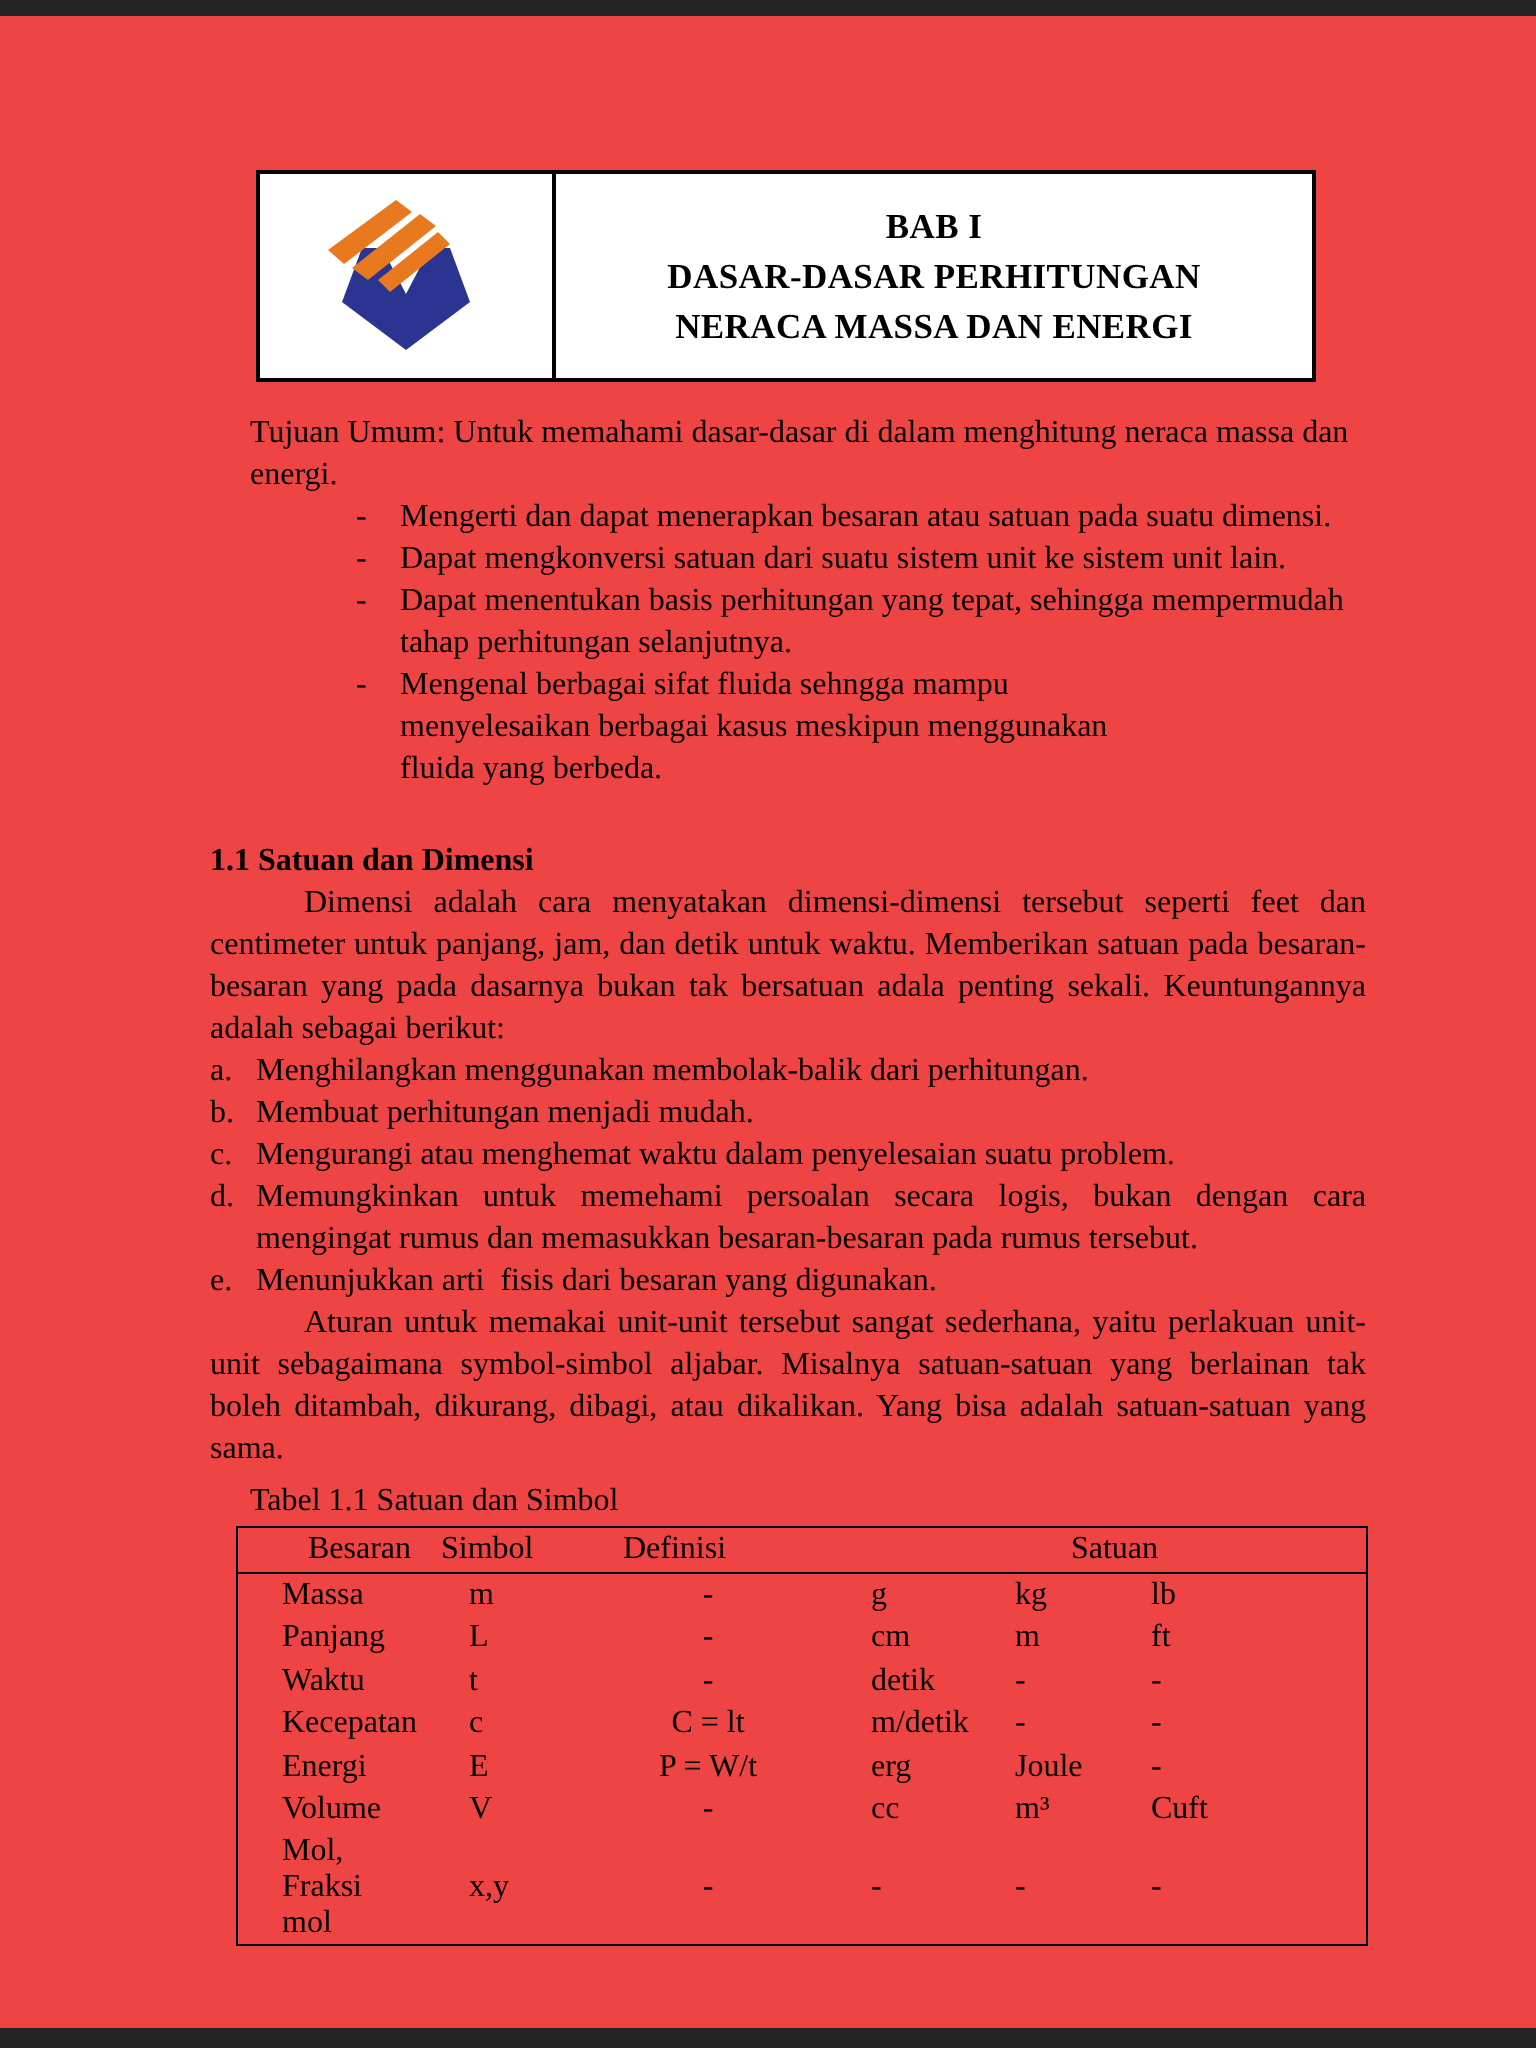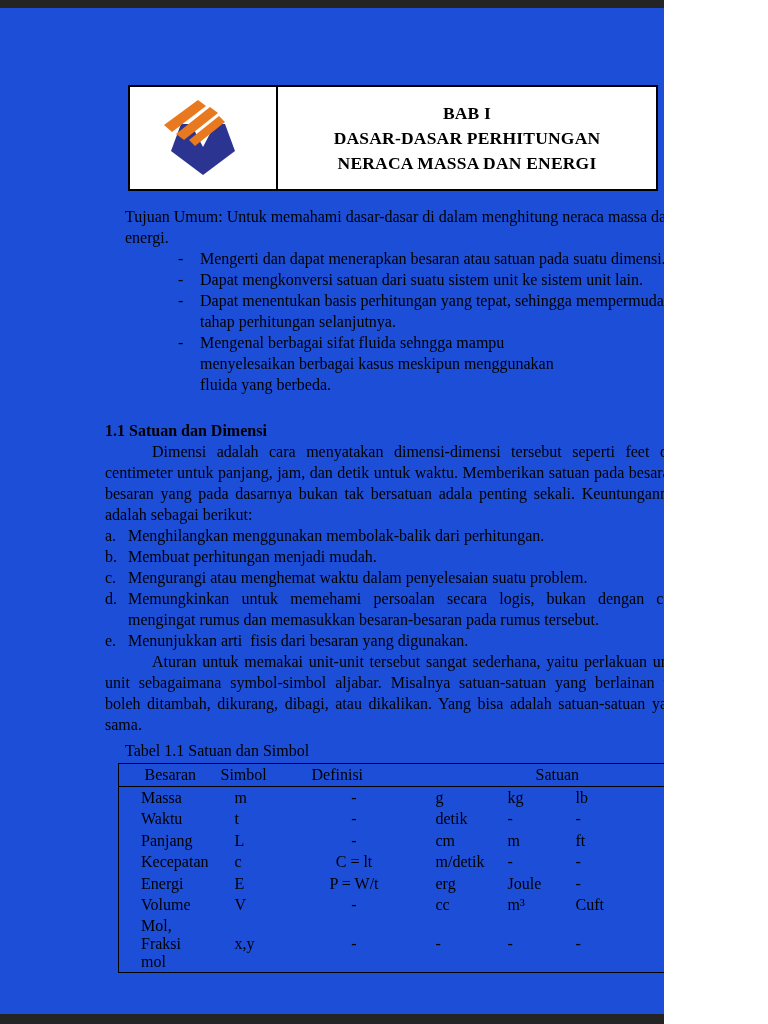--- a/index.html
+++ b/index.html
@@ -1,16 +1,16 @@
 <!DOCTYPE html>
 <html><head>
 <meta charset="utf-8">
 <style>
   html,body{margin:0;padding:0;background:#fff;}
-  .page{position:relative;width:664px;height:1024px;background:#1d4ed8;overflow:hidden;
+  .page{position:relative;width:768px;height:1024px;background:#ef4444;overflow:hidden;
         font-family:"Liberation Serif", serif;color:#000;}
   .viewer-bar{position:absolute;left:0;width:768px;background:#242424;}
   .viewer-bar.top{top:0;height:8px;}
   .viewer-bar.bottom{bottom:0;height:10px;}
 
   .content{position:absolute;left:105px;top:85px;width:578px;}
 
   
   .header-box{margin-left:23px;width:526px;height:102px;border:2px solid #000;display:flex;background:#fff;}
   .logo-cell{width:146px;border-right:2px solid #000;display:flex;align-items:center;justify-content:center;}
@@ -31,21 +31,21 @@
   .lettered-item{display:flex;font-size:16px;line-height:21px;}
   .lettered-item .label{width:23px;flex:none;}
   .lettered-item .text{flex:1;text-align:justify;white-space:pre-wrap;}
 
   
   .table-caption{margin-top:5px;margin-left:20px;font-size:16px;line-height:21px;}
   table.units{margin-left:13px;margin-top:2px;border-collapse:collapse;width:565px;
               border:1.6px solid #000;font-size:16px;table-layout:fixed;}
   table.units th{font-weight:normal;border-bottom:1.6px solid #000;padding-top:2px;padding-bottom:2px;}
   table.units td{height:19.5px;vertical-align:middle;}
-  th.h0{text-align:center;padding-left:16px;}
+  th.h0{text-align:right;padding-left:16px;}
   th.h1{text-align:left;padding-left:14px;}
   th.h2{text-align:left;padding-left:35px;}
   th.h3{text-align:center;}
   td.c0{padding-left:22px;}
   td.c1{padding-left:28px;}
   td.c2{text-align:center;}
   td.c3,td.c4,td.c5{padding-left:4px;}
 </style>
 </head>
 <body>
@@ -143,34 +143,34 @@
       <tbody>
         <tr>
           <td class="c0">Massa</td>
           <td class="c1">m</td>
           <td class="c2">-</td>
           <td class="c3">g</td>
           <td class="c4">kg</td>
           <td class="c5">lb</td>
         </tr>
         <tr>
-          <td class="c0">Waktu</td>
-          <td class="c1">t</td>
-          <td class="c2">-</td>
-          <td class="c3">detik</td>
-          <td class="c4">-</td>
-          <td class="c5">-</td>
-        </tr>
-        <tr>
           <td class="c0">Panjang</td>
           <td class="c1">L</td>
           <td class="c2">-</td>
           <td class="c3">cm</td>
           <td class="c4">m</td>
           <td class="c5">ft</td>
+        </tr>
+        <tr>
+          <td class="c0">Waktu</td>
+          <td class="c1">t</td>
+          <td class="c2">-</td>
+          <td class="c3">detik</td>
+          <td class="c4">-</td>
+          <td class="c5">-</td>
         </tr>
         <tr>
           <td class="c0">Kecepatan</td>
           <td class="c1">c</td>
           <td class="c2">C = lt</td>
           <td class="c3">m/detik</td>
           <td class="c4">-</td>
           <td class="c5">-</td>
         </tr>
         <tr>

